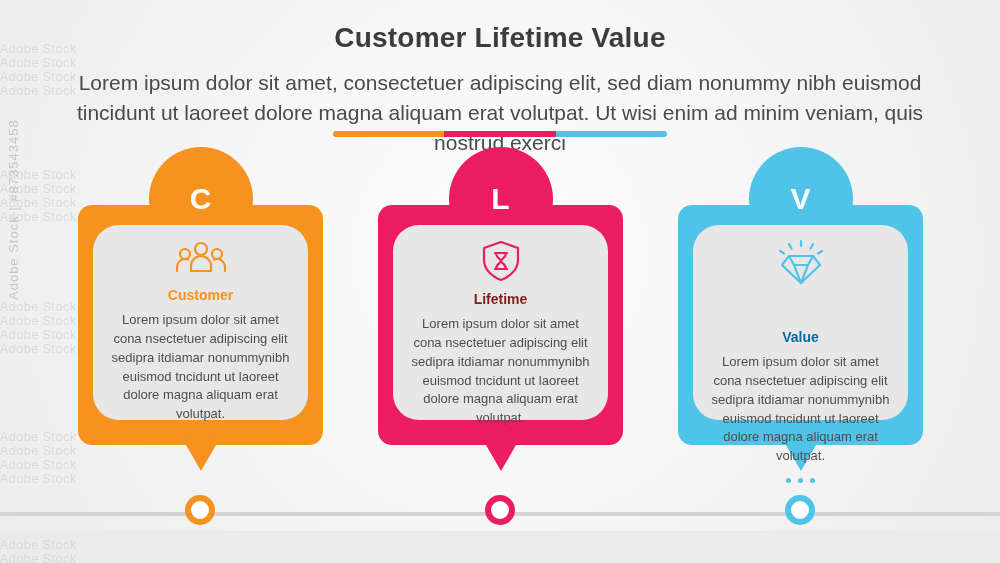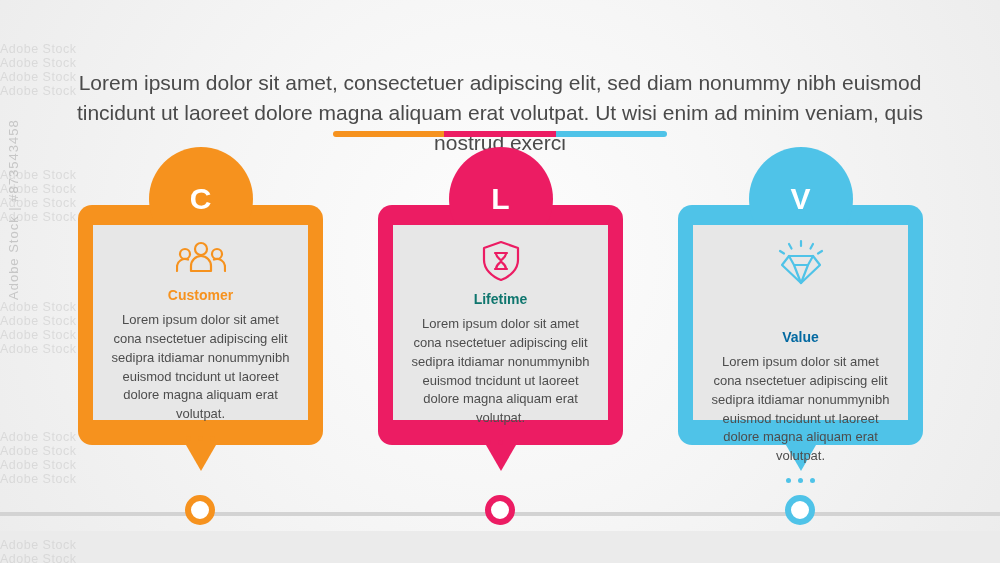--- a/index.html
+++ b/index.html
@@ -60,21 +60,21 @@
   .circle{
     position:absolute;top:-58px;left:50%;margin-left:-52px;
     width:104px;height:104px;border-radius:50%;
     color:#fff;font-size:30px;font-weight:bold;
     display:flex;align-items:center;justify-content:center;
   }
   .panel{
     position:absolute;top:20px;left:15px;width:215px;height:195px;
     background:#e7e7e7;
     display:flex;flex-direction:column;align-items:center;
-    padding-top:14px;box-sizing:border-box;
+    padding-top:14px;box-sizing:border-box;border-radius:26px;
   }
   .panel .icon{height:50px;display:flex;align-items:center;justify-content:center;}
   .panel .c-title{
     margin-top:8px;font-size:14px;font-weight:bold;
   }
   .panel .c-desc{
     margin-top:8px;width:180px;text-align:center;
     font-size:13px;color:#4d4d4d;line-height:1.45;
   }
   .dots{margin-top:12px;display:flex;gap:7px;}
@@ -118,20 +118,21 @@
     <span>Adobe Stock</span>
   </div>
   <div class="wm-row" style="top:430px;">
     <span>Adobe Stock</span>
     <span>Adobe Stock</span>
     <span>Adobe Stock</span>
     <span>Adobe Stock</span>
   </div>
   <div class="wm-side">Adobe Stock | #873543458</div>
 
+  <div class="title">Customer Lifetime Value</div>
   <div class="subtitle">Lorem ipsum dolor sit amet, consectetuer adipiscing elit, sed diam nonummy nibh euismod tincidunt ut laoreet dolore magna aliquam erat volutpat. Ut wisi enim ad minim veniam, quis nostrud exerci</div>
 
   <div class="accent-bar">
     <i style="background:#f6921e"></i>
     <i style="background:#ec1c63"></i>
     <i style="background:#4fc3e8"></i>
   </div>
 
   <div class="card" style="left:78px;background:#f6921e;">
     <div class="bubble-tail" style="border-top:26px solid #f6921e;"></div>
@@ -166,21 +167,21 @@
     </div>
     <div class="panel">
       <div class="icon">
         <svg width="44" height="44" viewBox="0 0 44 44" fill="none" stroke="#ec1c63" stroke-width="2.2" stroke-linecap="round" stroke-linejoin="round">
           <path d="M22 3 5 9v12c0 9 7.5 16.5 17 20 9.5-3.5 17-11 17-20V9z"></path>
           <path d="M16 14h12M16 30h12"></path>
           <path d="M17 14c0 5 5 6 5 8s-5 3-5 8"></path>
           <path d="M27 14c0 5-5 6-5 8s5 3 5 8"></path>
         </svg>
       </div>
-      <div class="c-title" style="color:#0f766e;">Lifetime</div>
+      <div class="c-title" style="color:#7f1d1d;">Lifetime</div>
       <div class="c-desc">Lorem ipsum dolor sit amet cona nsectetuer adipiscing elit sedipra itdiamar nonummynibh euismod tncidunt ut laoreet dolore magna aliquam erat volutpat.</div>
       <div class="dots">
         <i style="background:#ec1c63"></i>
           <i style="background:#ec1c63"></i>
           <i style="background:#ec1c63"></i>
       </div>
     </div>
   </div>
 
   <div class="card" style="left:678px;background:#4fc3e8;">

